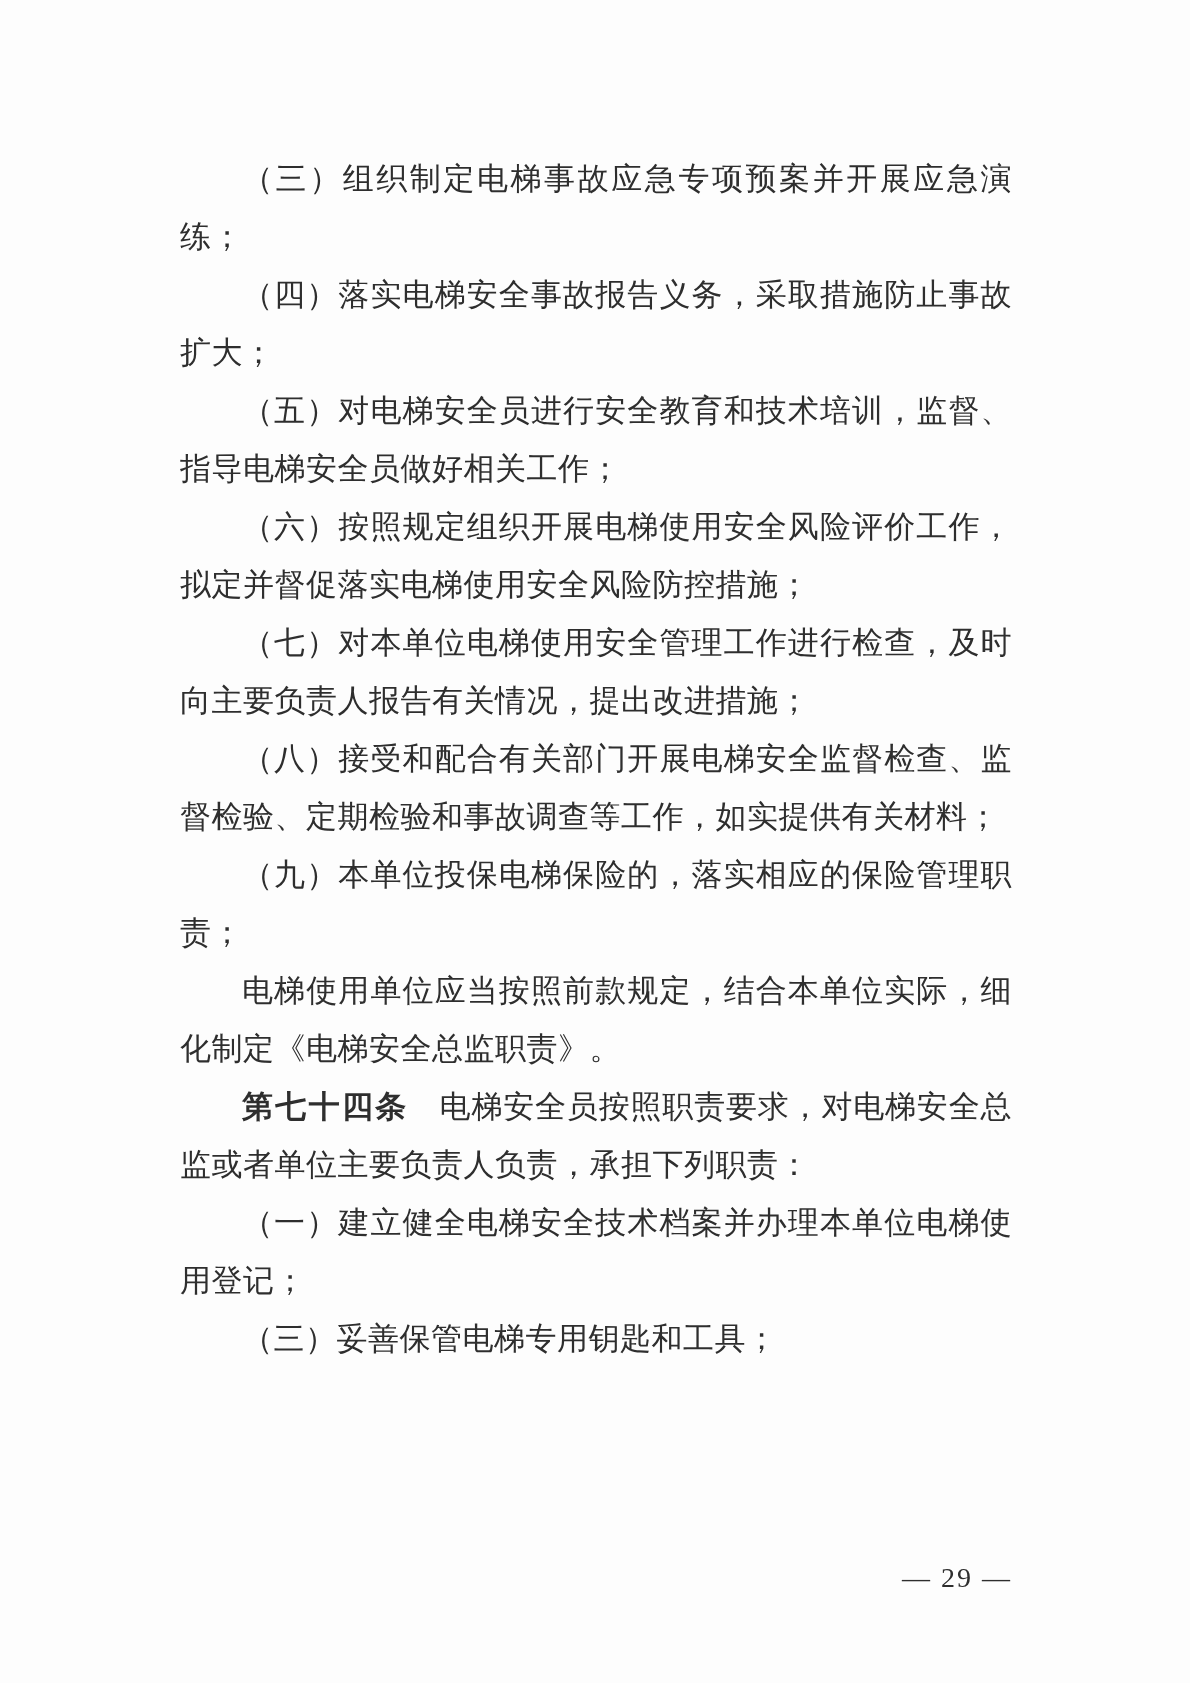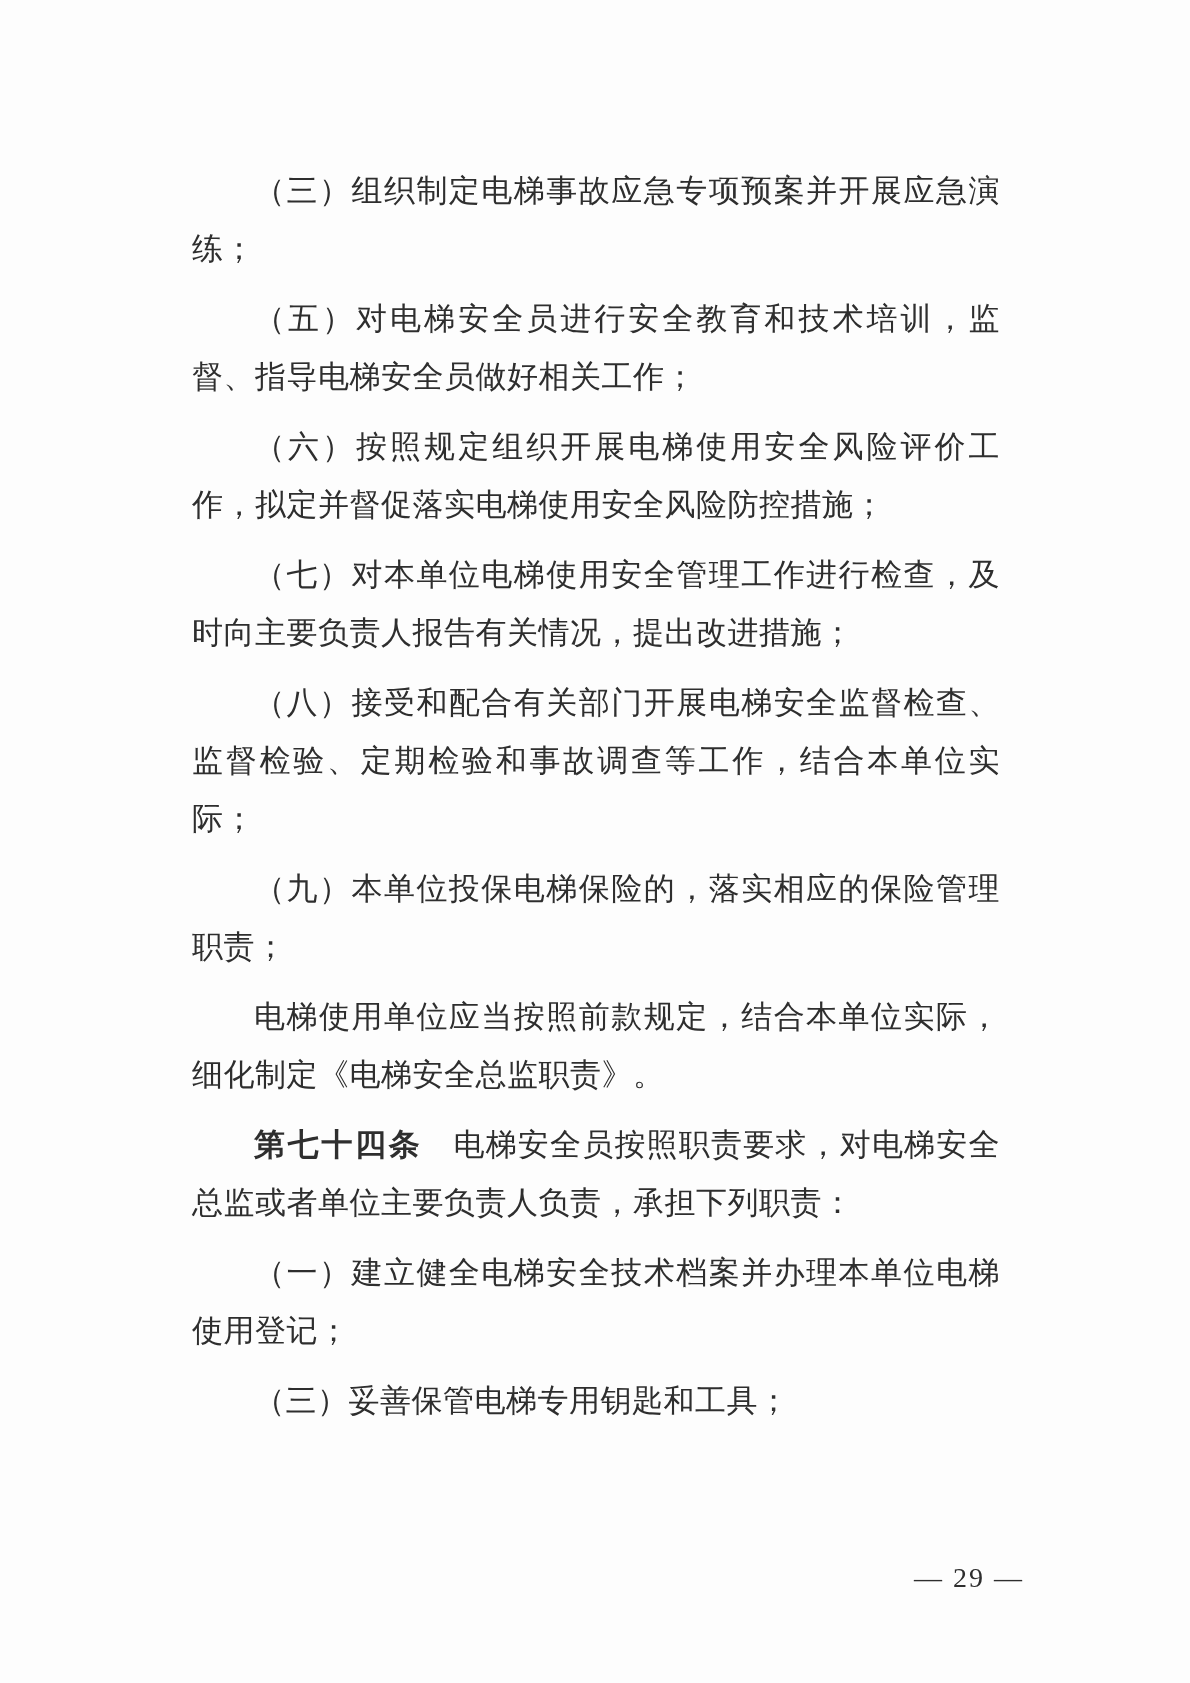--- a/index.html
+++ b/index.html
@@ -16,57 +16,58 @@
     font-family: "Liberation Serif", "DejaVu Serif", serif;
     color: #2e2e2e;
   }
   .text-block {
     position: absolute;
     left: 180px;
     top: 150px;
     width: 832px;
   }
   .text-block p {
-    margin: 12px;
+    margin: 0;
     padding: 0;
     font-size: 31px;
     line-height: 58px;
     letter-spacing: 0.5px;
     text-align: justify;
     text-indent: 2em;
     word-break: break-all;
   }
   .article-no {
     font-weight: 700;
     font-family: Liberation Sans, sans-serif;
     margin-right: 1em;
     letter-spacing: 2px;
   }
   .footer {
     position: absolute;
-    left: 192px;
+    left: 180px;
     top: 1558px;
     width: 832px;
     text-align: right;
     font-size: 28px;
     line-height: 40px;
     letter-spacing: 2px;
     color: #2e2e2e;
   }
 </style>
 </head>
 <body>
 
 <div class="page">
   <div class="text-block">
     <p>（三）组织制定电梯事故应急专项预案并开展应急演练；</p>
+    <p>（四）落实电梯安全事故报告义务，采取措施防止事故扩大；</p>
     <p>（五）对电梯安全员进行安全教育和技术培训，监督、指导电梯安全员做好相关工作；</p>
     <p>（六）按照规定组织开展电梯使用安全风险评价工作，拟定并督促落实电梯使用安全风险防控措施；</p>
     <p>（七）对本单位电梯使用安全管理工作进行检查，及时向主要负责人报告有关情况，提出改进措施；</p>
-    <p>（八）接受和配合有关部门开展电梯安全监督检查、监督检验、定期检验和事故调查等工作，结合本单位实际；</p>
+    <p>（八）接受和配合有关部门开展电梯安全监督检查、监督检验、定期检验和事故调查等工作，如实提供有关材料；</p>
     <p>（九）本单位投保电梯保险的，落实相应的保险管理职责；</p>
     <p>电梯使用单位应当按照前款规定，结合本单位实际，细化制定《电梯安全总监职责》。</p>
     <p><span class="article-no">第七十四条</span><span>电梯安全员按照职责要求，对电梯安全总监或者单位主要负责人负责，承担下列职责：</span></p>
     <p>（一）建立健全电梯安全技术档案并办理本单位电梯使用登记；</p>
     <p>（三）妥善保管电梯专用钥匙和工具；</p>
   </div>
 
   <div class="footer">
     <span>— 29 —</span>
   </div>

